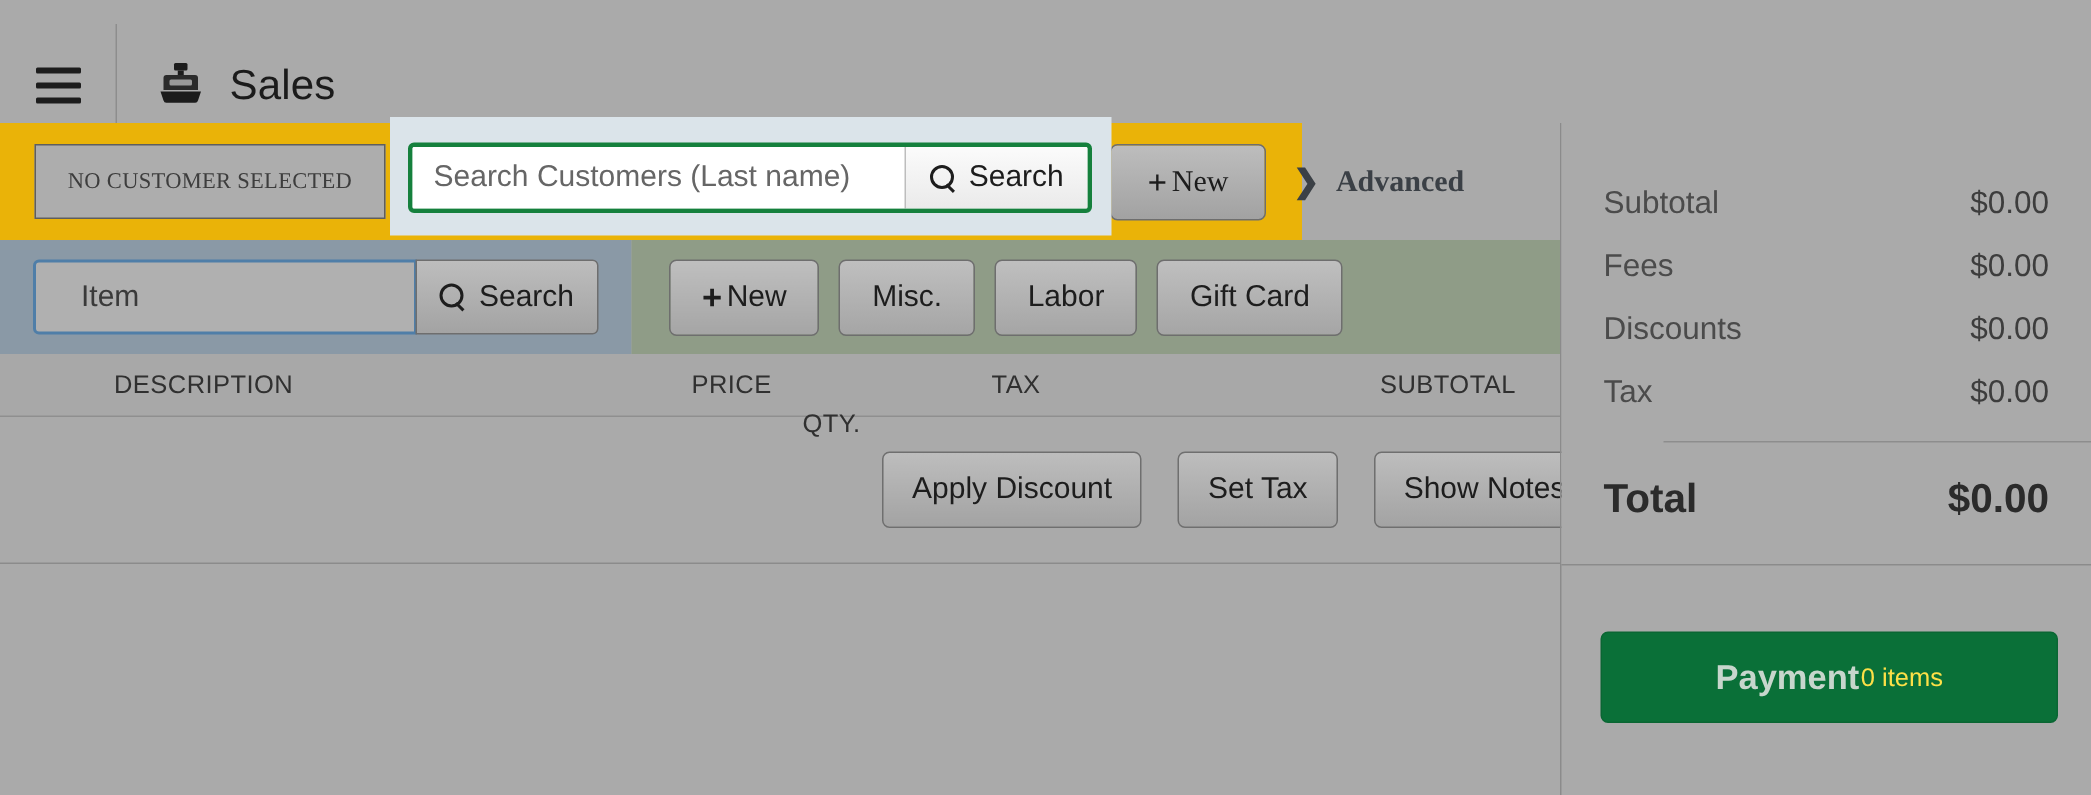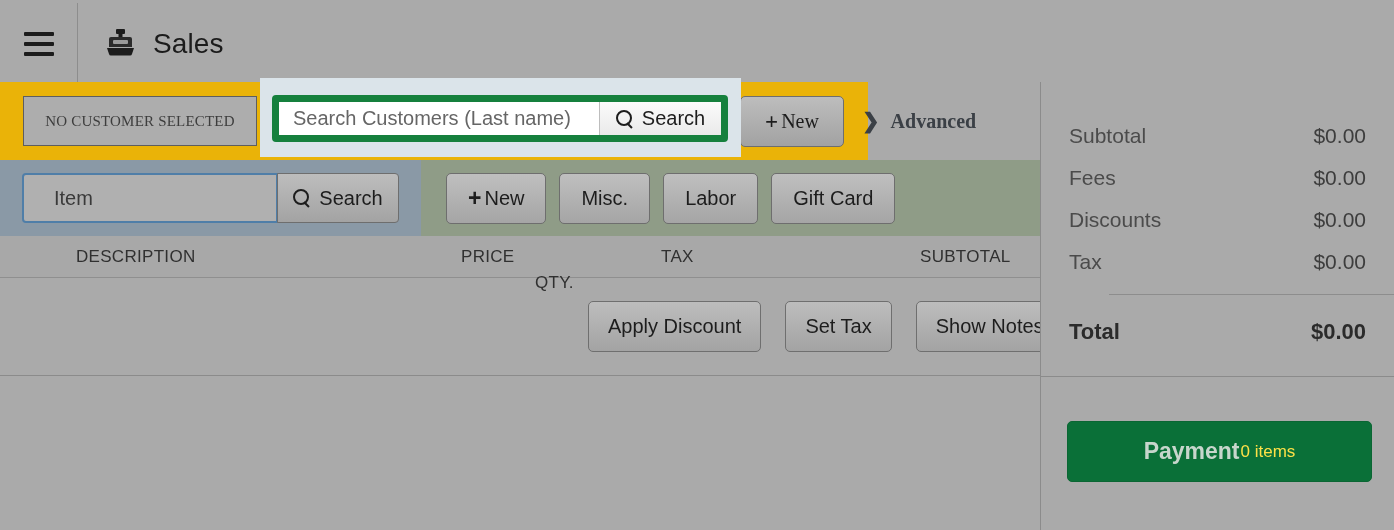--- a/index.html
+++ b/index.html
@@ -6,21 +6,21 @@
   html, body {
     width: 1394px; height: 530px;
     font-family: "Liberation Sans", sans-serif;
     background: #aaaaaa;
     overflow: hidden;
   }
   .app { position: relative; width: 1394px; height: 530px; background: #aaaaaa; }
 
   
   .header {
-    position: absolute; left: 0; top: 3px; width: 1242px; height: 82px;
+    position: absolute; left: 0; top: 16px; width: 1242px; height: 82px;
     background: #aaaaaa;
     display: flex; align-items: center;
   }
   .hdr-menu {
     width: 78px; height: 82px;
     display: flex; align-items: center; justify-content: center;
     border-right: 1px solid #8d8d8d;
   }
   .hamburger { display: flex; flex-direction: column; gap: 6px; }
   .hamburger i { display: block; width: 30px; height: 4px; background: #1c1c1c; border-radius: 1px; }
@@ -59,21 +59,21 @@
   .chev { font-size: 21px; font-weight: bold; line-height: 1; }
 
   
   .spotlight {
     position: absolute; left: 260px; top: 78px; width: 481px; height: 79px;
     background: #dbe4ea;
     z-index: 30;
   }
   .cust-search {
     position: absolute; left: 12px; top: 17px; width: 456px; height: 47px;
-    display: flex; border: 7px solid #15803d; border-radius: 4px; overflow: hidden;
+    display: flex; border: 3px solid #15803d; border-radius: 4px; overflow: hidden;
     background: #ffffff;
   }
   .cust-search-input {
     flex: 1; border: 0; outline: 0; background: #ffffff;
     font-family: "Liberation Sans", sans-serif;
     font-size: 20px; color: #606060; padding-left: 14px;
   }
   .cust-search-input::placeholder { color: #666666; opacity: 1; }
   .cust-search-btn {
     width: 122px; background: linear-gradient(#fbfbfb, #eaeaea);
@@ -168,21 +168,21 @@
   .trow .amt { color: #3d3d3d; }
   .trow-0 { top: 33px; } .trow-1 { top: 75px; }
   .trow-2 { top: 117px; } .trow-3 { top: 159px; }
   .trow-rule {
     position: absolute; left: 68px; top: 212px; width: 307px; height: 1px;
     background: #8d8d8d;
   }
   .total-row {
     position: absolute; left: 28px; top: 228px; width: 297px; height: 44px;
     display: flex; align-items: center; justify-content: space-between;
-    font-size: 22px; font-weight: bold; color: #2b2b2b;
+    font-size: 27px; font-weight: bold; color: #2b2b2b;
   }
   .totals-bottom-rule {
     position: absolute; left: 1041px; top: 376px; width: 353px; height: 1px;
     background: #8b8b8b;
   }
   .payment-btn {
     position: absolute; left: 1067px; top: 421px; width: 305px; height: 61px;
     background: #0a7038; border: 1px solid #0a6633; border-radius: 5px;
     display: flex; align-items: center; justify-content: center; gap: 1px;
   }

